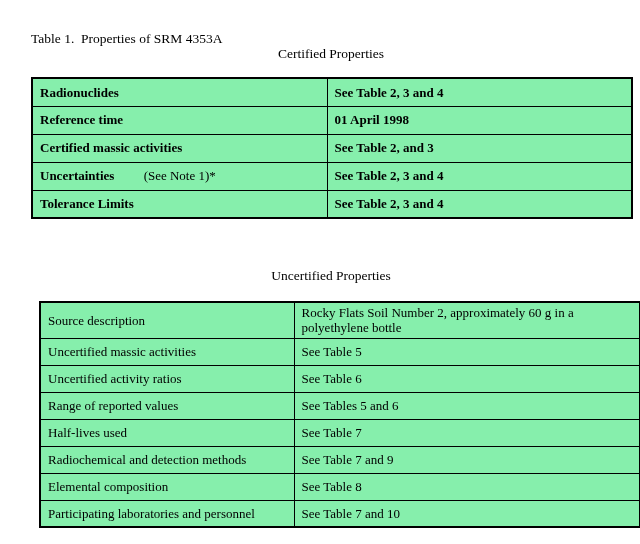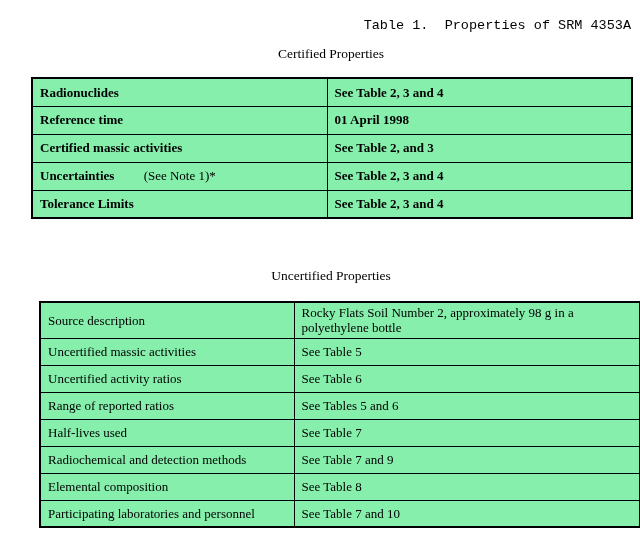--- a/index.html
+++ b/index.html
@@ -1,22 +1,22 @@
 <!DOCTYPE html>
 <html><head>
 <meta charset="utf-8">
 <style>
   * { margin:0; padding:0; box-sizing:border-box; }
   html, body { width:640px; height:544px; background:#ffffff; }
   body { font-family:"Liberation Serif", serif; color:#000000; }
   .page { position:relative; width:640px; height:544px; background:#ffffff; overflow:hidden; }
 
   .doc-title {
-    position:absolute; top:18px; left:31px; width:600px;
-    text-align:right; font-size:13.5px; white-space:pre-wrap;font-family:Liberation Mono, monospace;
+    position:absolute; top:31px; left:31px; width:600px;
+    text-align:left; font-size:13.5px; white-space:pre-wrap;
   }
   .section-heading {
     position:absolute; left:31px; width:600px;
     text-align:center; font-weight:normal; font-size:13.5px;
   }
   #certified-heading { top:46px; }
   #uncertified-heading { top:268px; }
 
   table.props {
     position:absolute; left:31px; width:600px;
@@ -84,32 +84,32 @@
   <div class="section-heading" id="uncertified-heading">Uncertified Properties</div>
 
   <table class="props" id="uncertified-table">
     <colgroup>
         <col class="c1">
         <col class="c2">
       </colgroup>
     <tbody>
       <tr class="tall">
         <td>Source description</td>
-        <td>Rocky Flats Soil Number 2, approximately 98 g in a polyethylene bottle</td>
+        <td>Rocky Flats Soil Number 2, approximately 60 g in a polyethylene bottle</td>
       </tr>
       <tr>
         <td>Uncertified massic activities</td>
         <td>See Table 5</td>
       </tr>
       <tr>
         <td>Uncertified activity ratios</td>
         <td>See Table 6</td>
       </tr>
       <tr>
-        <td>Range of reported ratios</td>
+        <td>Range of reported values</td>
         <td>See Tables 5 and 6</td>
       </tr>
       <tr>
         <td>Half-lives used</td>
         <td>See Table 7</td>
       </tr>
       <tr>
         <td>Radiochemical and detection methods</td>
         <td>See Table 7 and 9</td>
       </tr>

